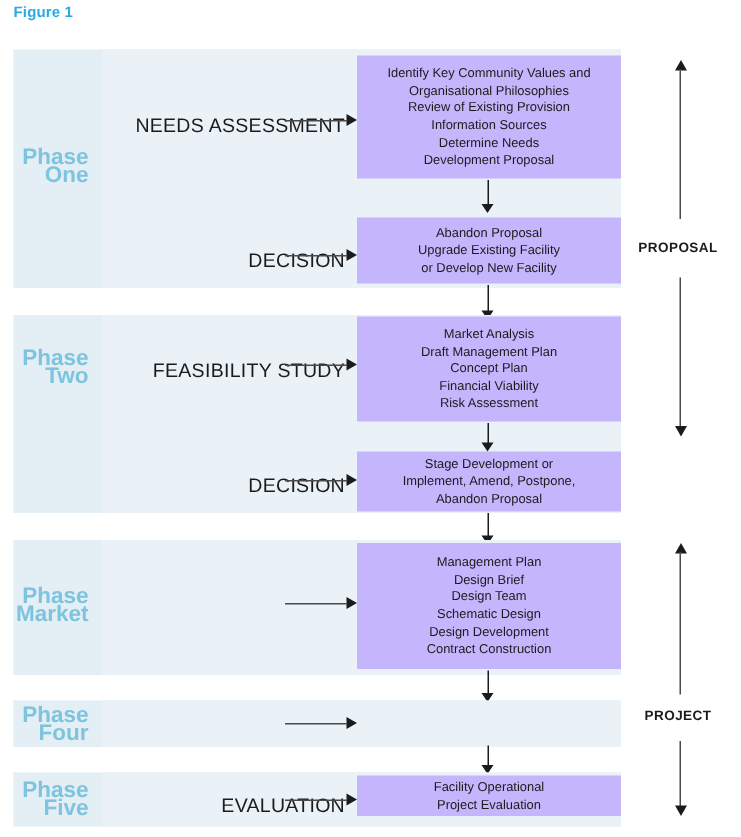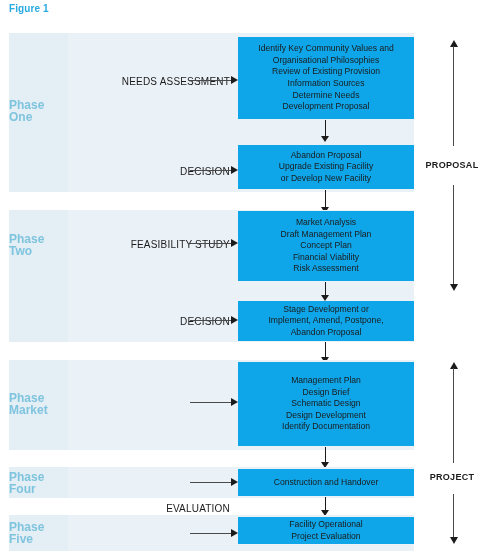--- a/index.html
+++ b/index.html
@@ -23,41 +23,41 @@
     position:absolute;left:9px;width:405px;
     background:#e3eef5;
   }
   
   .band-inner{
     position:absolute;left:59px;top:0;right:0;bottom:0;
     background:#eaf1f7;
   }
   .phase-label{
     position:absolute;left:9px;width:50px;
-    text-align:left;
-    font-size:12px;font-weight:bold;line-height:12px;
+    text-align:right;
+    font-size:15px;font-weight:bold;line-height:12px;
     color:#7fc4de;
   }
 
   
   .pbox{
     position:absolute;left:238px;width:176px;
-    background:#0ea5e9;
+    background:#c4b5fd;
     color:#1b1b1b;
     font-size:8.6px;line-height:11.6px;
     text-align:center;
     display:flex;flex-direction:column;justify-content:center;
     box-sizing:border-box;
   }
   .pbox div{white-space:nowrap;}
 
   
   .stage{
     position:absolute;
-    font-size:10px;color:#1b1b1b;
+    font-size:13px;color:#1b1b1b;
     text-align:right;
     letter-spacing:.2px;
     white-space:nowrap;
   }
 
   
   .harrow{position:absolute;height:9px;}
   .harrow .ln{position:absolute;left:0;top:4px;height:1px;background:#4a4a4a;}
   .harrow .hd{
     position:absolute;top:0;width:0;height:0;
@@ -192,60 +192,58 @@
     <span>Market</span>
   </div>
 
   <div class="harrow" style="top:398px;left:190px;width:48px;">
     <div class="ln" style="width:41px;"></div>
       <div class="hd" style="left:41px;"></div>
   </div>
   <div class="pbox" style="top:362px;height:84px;">
     <div>Management Plan</div>
     <div>Design Brief</div>
+    <div>Design Team</div>
     <div>Schematic Design</div>
     <div>Design Development</div>
-    <div>Identify Documentation</div>
+    <div>Contract Construction</div>
   </div>
 
   <div class="varrow" style="top:447px;left:321px;height:22px;">
     <div class="ln" style="height:16px;"></div>
       <div class="hd" style="top:15px;"></div>
   </div>
 
   <div class="band" style="top:467px;height:31px;">
     <div class="band-inner"></div>
   </div>
   <div class="phase-label" style="top:471px;">
     <span>Phase</span><br>
     <span>Four</span>
   </div>
 
   <div class="harrow" style="top:478px;left:190px;width:48px;">
     <div class="ln" style="width:41px;"></div>
       <div class="hd" style="left:41px;"></div>
   </div>
-  <div class="pbox" style="top:469px;height:27px;">
-    <div>Construction and Handover</div>
-  </div>
 
   <div class="varrow" style="top:497px;left:321px;height:20px;">
     <div class="ln" style="height:14px;"></div>
       <div class="hd" style="top:13px;"></div>
   </div>
 
   <div class="band" style="top:515px;height:36px;">
     <div class="band-inner"></div>
   </div>
   <div class="phase-label" style="top:521px;">
     <span>Phase</span><br>
     <span>Five</span>
   </div>
 
-  <div class="stage" style="top:503px;left:95px;width:135px;">EVALUATION</div>
+  <div class="stage" style="top:529px;left:95px;width:135px;">EVALUATION</div>
   <div class="harrow" style="top:529px;left:190px;width:48px;">
     <div class="ln" style="width:41px;"></div>
       <div class="hd" style="left:41px;"></div>
   </div>
   <div class="pbox" style="top:517px;height:27px;">
     <div>Facility Operational</div>
     <div>Project Evaluation</div>
   </div>
 
   <div class="grp-up" style="left:450px;top:40px;"></div>

